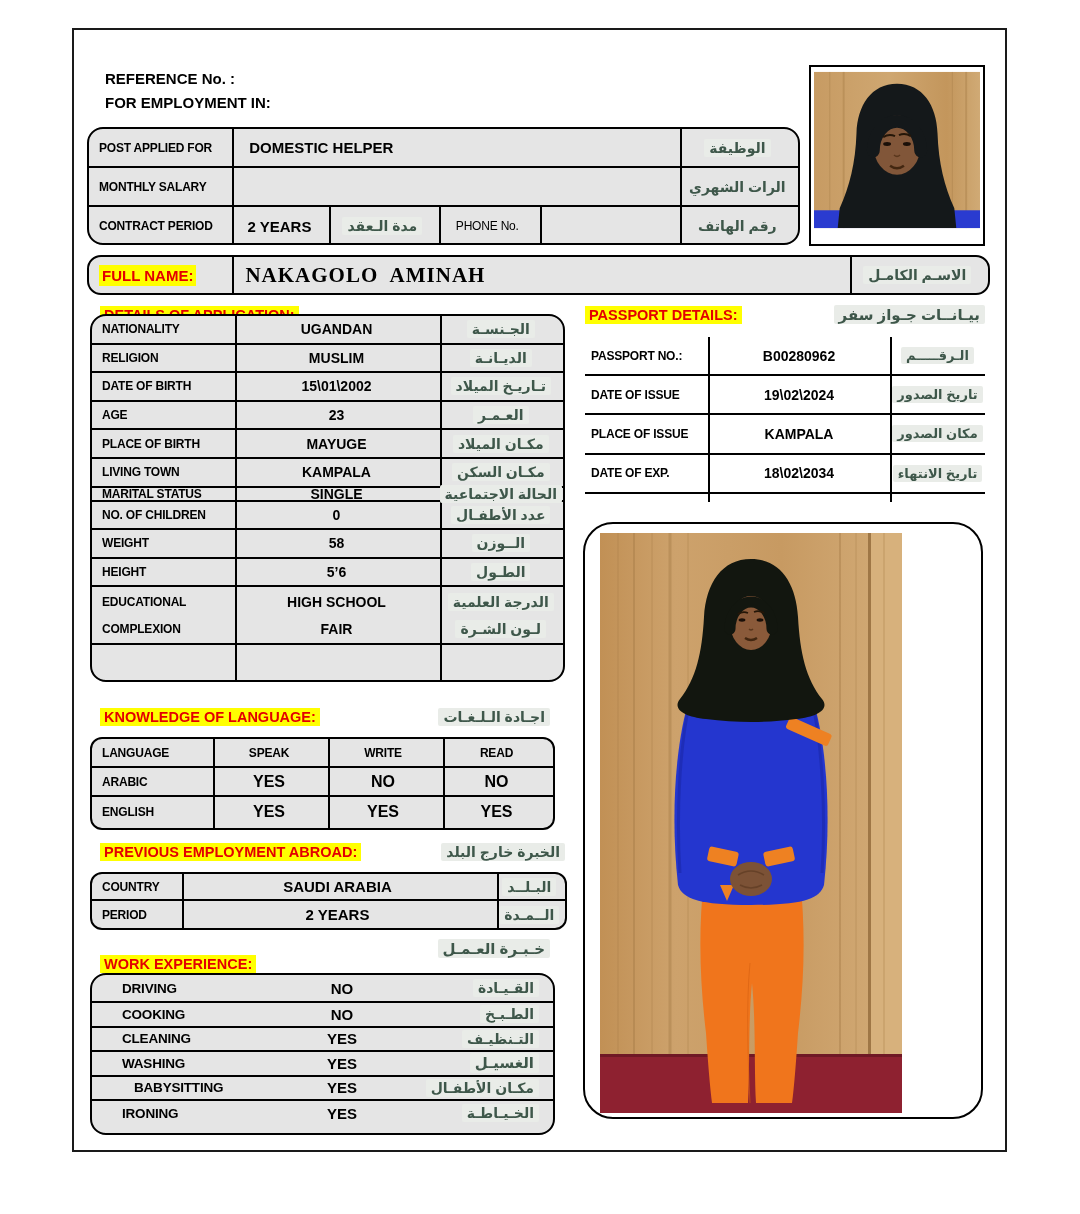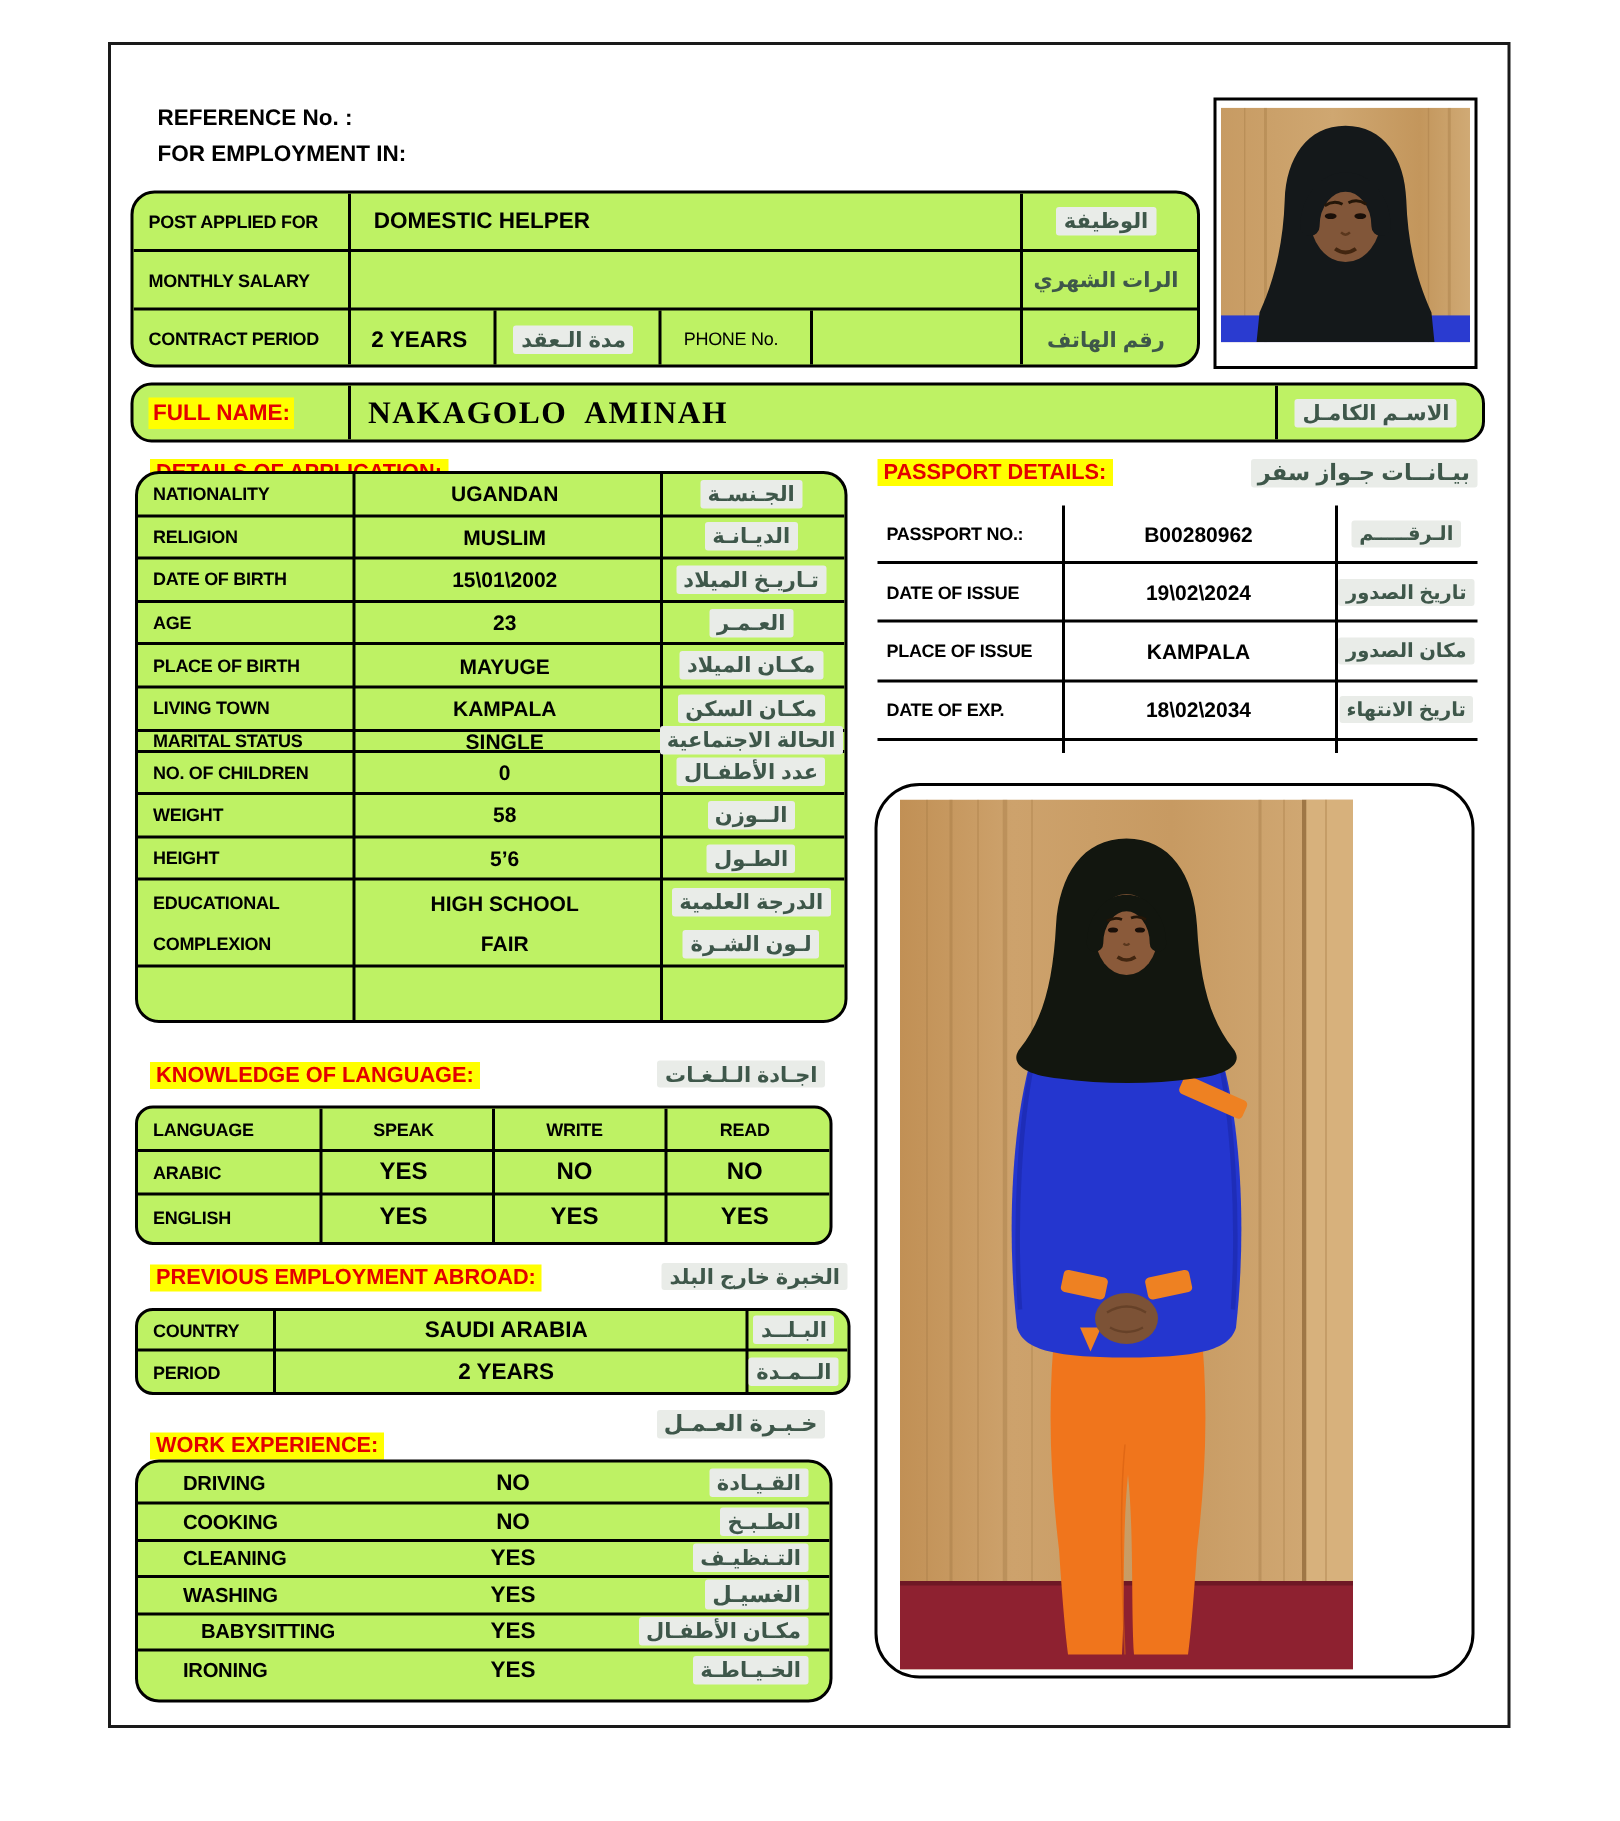--- a/index.html
+++ b/index.html
@@ -6,21 +6,21 @@
   body{
     width:1080px;height:1214px;background:#ffffff;position:relative;
     font-family:"Liberation Sans","DejaVu Sans",sans-serif;color:#000;
     -webkit-font-smoothing:antialiased;
   }
   .abs{position:absolute;}
   .frame{left:72px;top:28px;width:931px;height:1120px;border:2px solid #1a1a1a;}
   .hdrline{font-weight:bold;font-size:15px;white-space:pre;}
   
   .tbl{position:absolute;box-sizing:border-box;}
-  .bordered{border:2px solid #000;border-radius:16px;overflow:hidden;background:#bef264;}
+  .bordered{border:2px solid #000;border-radius:16px;overflow:hidden;background:#e5e5e5;}
   .vline{position:absolute;top:0;bottom:0;width:2px;background:#000;}
   .row{position:relative;display:flex;align-items:center;box-sizing:border-box;}
   .row.sep{border-bottom:2px solid #000;}
   .lbl{font-weight:bold;font-size:12px;letter-spacing:-0.2px;}
   .val{font-weight:bold;font-size:14px;text-align:center;}
   .bigval{font-weight:bold;font-size:15px;}
   .cell-c{display:flex;align-items:center;justify-content:center;box-sizing:border-box;}
   .cell-l{display:flex;align-items:center;box-sizing:border-box;padding-left:10px;}
   .ar{direction:rtl;font-weight:bold;font-size:14px;color:#3e574a;}
   .ar-bg{background:#e9ece8;padding:1px 5px;border-radius:2px;}

